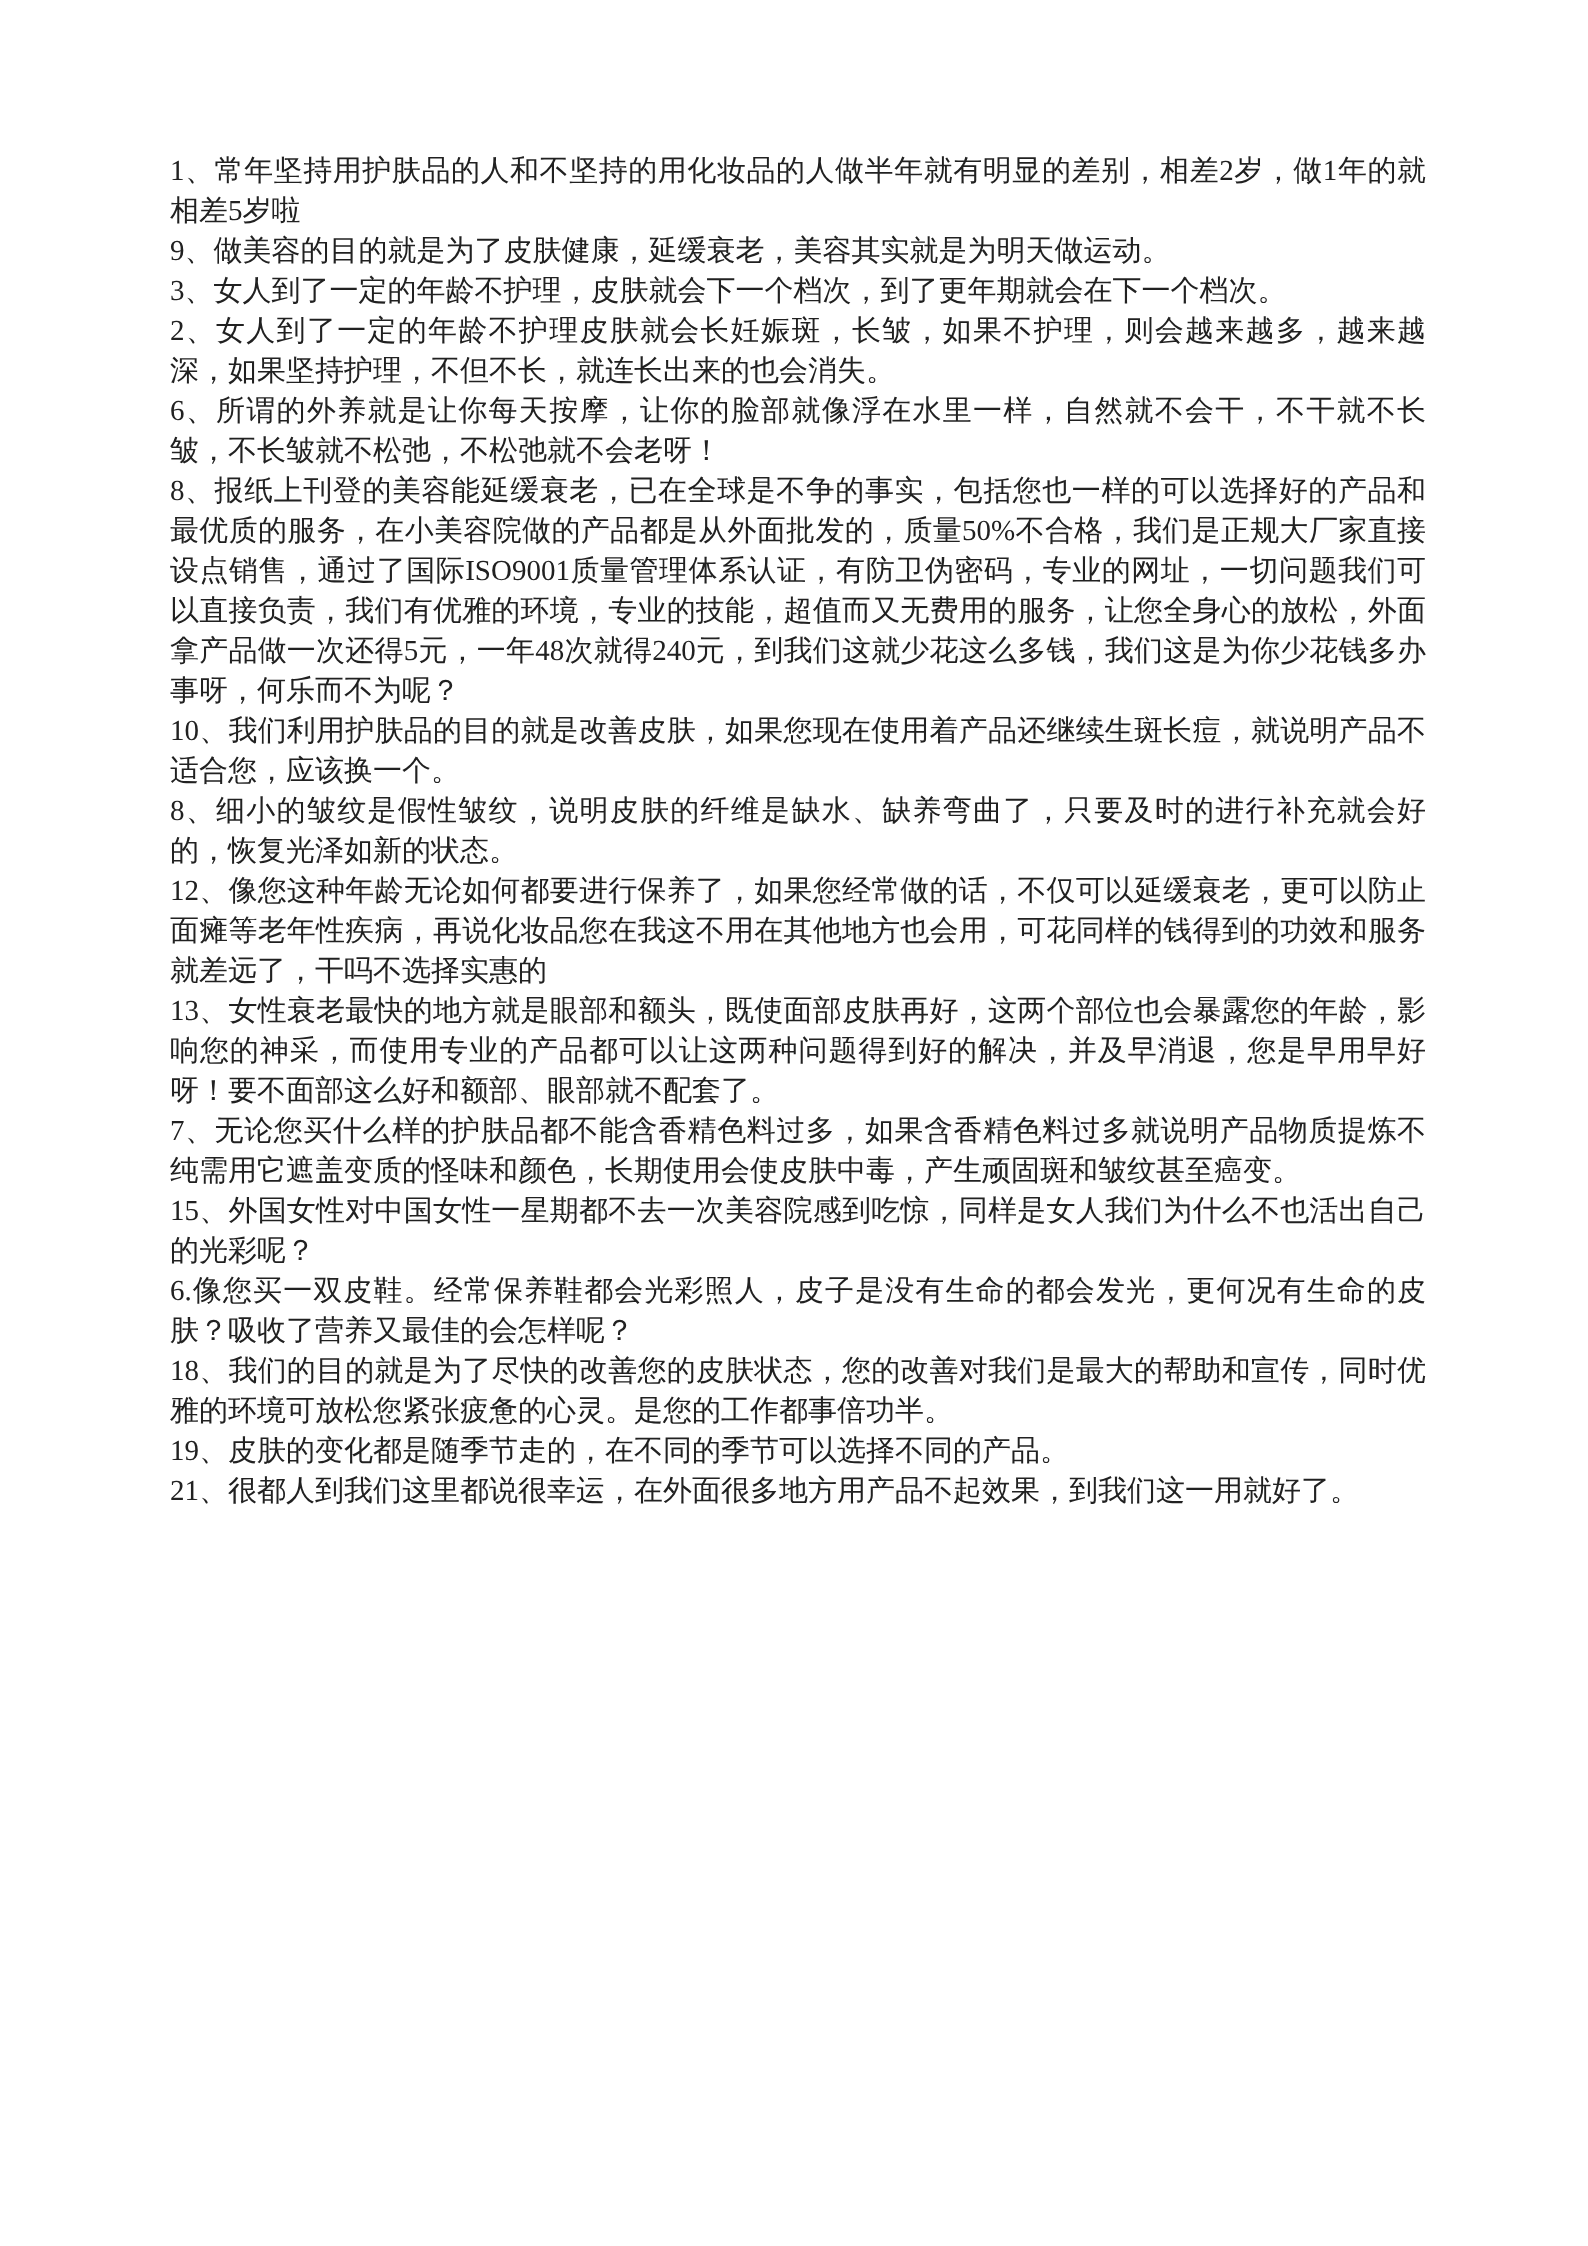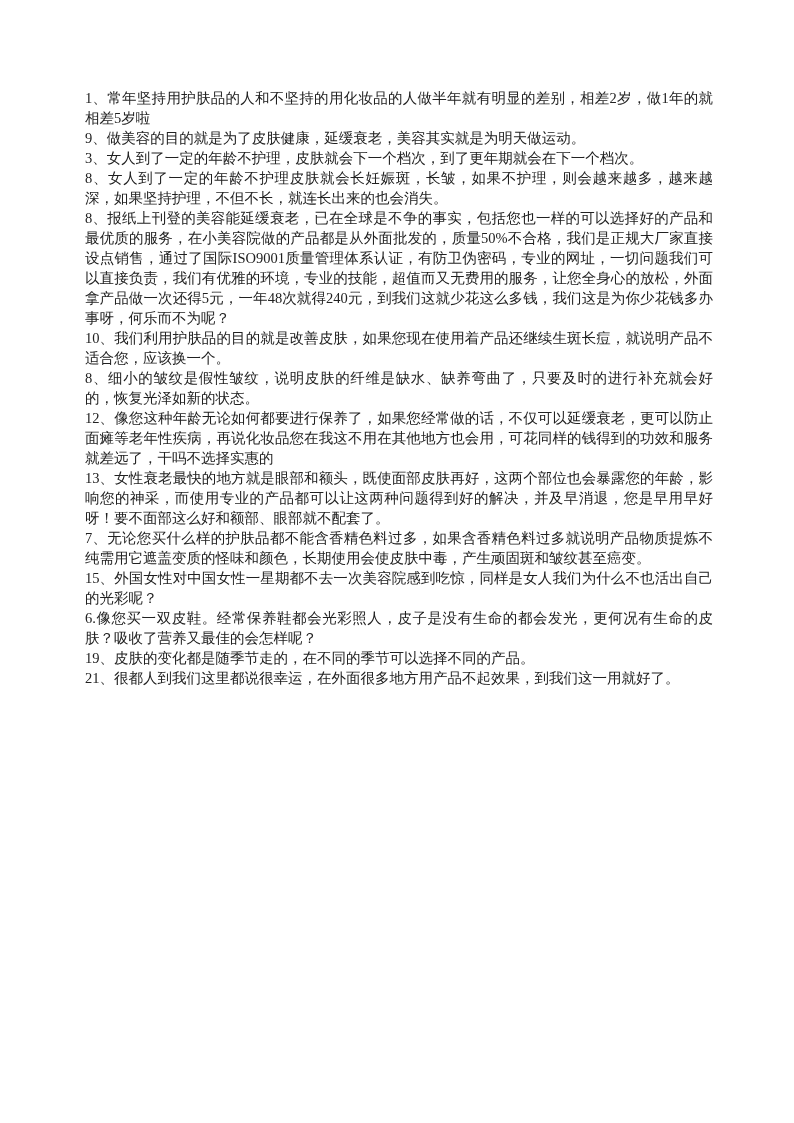--- a/index.html
+++ b/index.html
@@ -12,46 +12,48 @@
     .page {
       position: relative;
       width: 794px;
       height: 1123px;
       background: #ffffff;
       overflow: hidden;
     }
     .content {
       position: absolute;
       left: 85px;
-      top: 88px;
+      top: 76px;
       width: 628px;
       color: #212121;
       font-size: 14.5px;
       line-height: 20px;
       text-align: justify;
       word-break: break-all;
     }
     .para {
       margin: 0;
       text-justify: inter-ideograph;
     }
   </style>
 </head>
 <body>
 
 <div class="page">
   <div class="content" id="doc-content">
       <p class="para">1、常年坚持用护肤品的人和不坚持的用化妆品的人做半年就有明显的差别，相差2岁，做1年的就相差5岁啦</p>
       <p class="para">9、做美容的目的就是为了皮肤健康，延缓衰老，美容其实就是为明天做运动。</p>
       <p class="para">3、女人到了一定的年龄不护理，皮肤就会下一个档次，到了更年期就会在下一个档次。</p>
-      <p class="para">8、女人到了一定的年龄不护理皮肤就会长妊娠斑，长皱，如果不护理，则会越来越多，越来越深，如果坚持护理，不但不长，就连长出来的也会消失。</p>
+      <p class="para">2、女人到了一定的年龄不护理皮肤就会长妊娠斑，长皱，如果不护理，则会越来越多，越来越深，如果坚持护理，不但不长，就连长出来的也会消失。</p>
+      <p class="para">6、所谓的外养就是让你每天按摩，让你的脸部就像浮在水里一样，自然就不会干，不干就不长皱，不长皱就不松弛，不松弛就不会老呀！</p>
       <p class="para">8、报纸上刊登的美容能延缓衰老，已在全球是不争的事实，包括您也一样的可以选择好的产品和最优质的服务，在小美容院做的产品都是从外面批发的，质量50%不合格，我们是正规大厂家直接设点销售，通过了国际ISO9001质量管理体系认证，有防卫伪密码，专业的网址，一切问题我们可以直接负责，我们有优雅的环境，专业的技能，超值而又无费用的服务，让您全身心的放松，外面拿产品做一次还得5元，一年48次就得240元，到我们这就少花这么多钱，我们这是为你少花钱多办事呀，何乐而不为呢？</p>
       <p class="para">10、我们利用护肤品的目的就是改善皮肤，如果您现在使用着产品还继续生斑长痘，就说明产品不适合您，应该换一个。</p>
       <p class="para">8、细小的皱纹是假性皱纹，说明皮肤的纤维是缺水、缺养弯曲了，只要及时的进行补充就会好的，恢复光泽如新的状态。</p>
       <p class="para">12、像您这种年龄无论如何都要进行保养了，如果您经常做的话，不仅可以延缓衰老，更可以防止面瘫等老年性疾病，再说化妆品您在我这不用在其他地方也会用，可花同样的钱得到的功效和服务就差远了，干吗不选择实惠的</p>
       <p class="para">13、女性衰老最快的地方就是眼部和额头，既使面部皮肤再好，这两个部位也会暴露您的年龄，影响您的神采，而使用专业的产品都可以让这两种问题得到好的解决，并及早消退，您是早用早好呀！要不面部这么好和额部、眼部就不配套了。</p>
       <p class="para">7、无论您买什么样的护肤品都不能含香精色料过多，如果含香精色料过多就说明产品物质提炼不纯需用它遮盖变质的怪味和颜色，长期使用会使皮肤中毒，产生顽固斑和皱纹甚至癌变。</p>
       <p class="para">15、外国女性对中国女性一星期都不去一次美容院感到吃惊，同样是女人我们为什么不也活出自己的光彩呢？</p>
       <p class="para">6.像您买一双皮鞋。经常保养鞋都会光彩照人，皮子是没有生命的都会发光，更何况有生命的皮肤？吸收了营养又最佳的会怎样呢？</p>
+      <p class="para">18、我们的目的就是为了尽快的改善您的皮肤状态，您的改善对我们是最大的帮助和宣传，同时优雅的环境可放松您紧张疲惫的心灵。是您的工作都事倍功半。</p>
       <p class="para">19、皮肤的变化都是随季节走的，在不同的季节可以选择不同的产品。</p>
       <p class="para">21、很都人到我们这里都说很幸运，在外面很多地方用产品不起效果，到我们这一用就好了。</p>
     </div>
 </div>
 
 </body></html>

